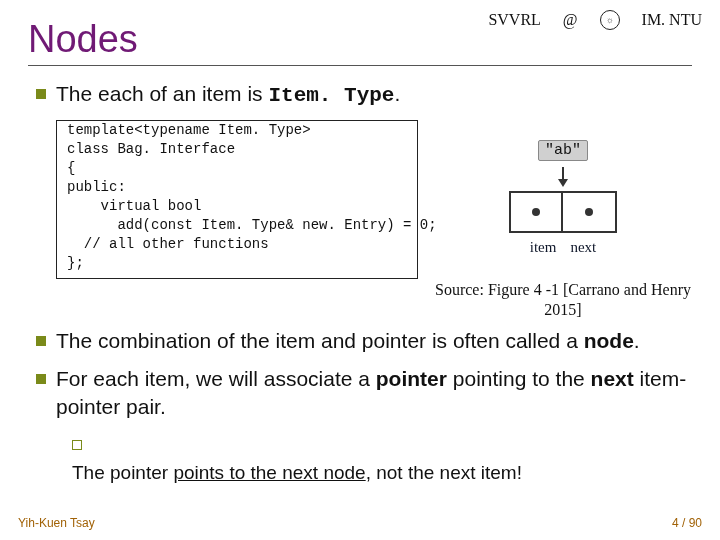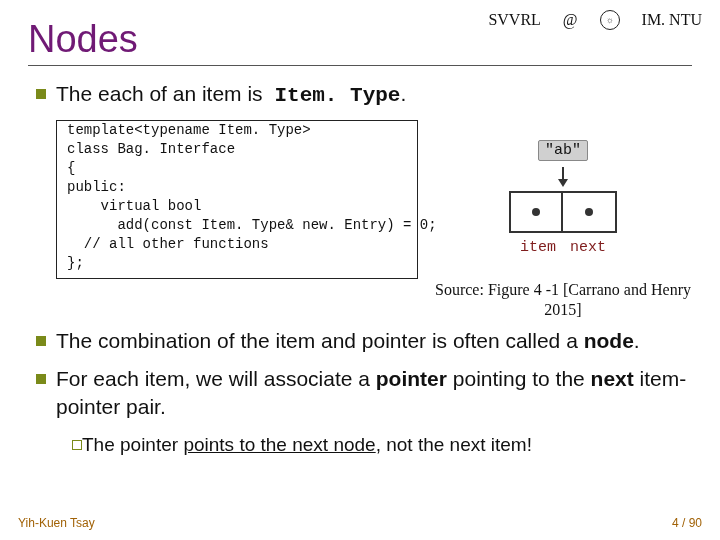--- a/index.html
+++ b/index.html
@@ -70,37 +70,38 @@
   .square-bullet {
     width: 10px;
     height: 10px;
     background: #7a8a1a;
     margin-top: 9px;
     flex: 0 0 auto;
   }
   .sub-bullet-row {
     display: flex;
     align-items: flex-start;
+    gap: 10px;
     margin: 4px 0 0 44px;
     font-family: Tahoma, "Segoe UI", sans-serif;
     font-size: 19px;
     line-height: 1.35;
+    flex-direction: column;
   }
   .sub-square {
     width: 10px;
     height: 10px;
     border: 1px solid #7a8a1a;
     background: #fff;
     margin-top: 8px;
     flex: 0 0 auto;
     box-sizing: border-box;
   }
   .mono {
     font-family: "Courier New", monospace;
-    margin-left: 6px;
   }
   .bold { font-weight: bold; }
   .under { text-decoration: underline; }
   .mid-row {
     display: flex;
     align-items: flex-start;
     gap: 16px;
     margin: 4px 0 8px 28px;
   }
   .code-box {
@@ -149,23 +150,23 @@
     align-items: center;
     justify-content: center;
   }
   .node-cell + .node-cell { border-left: none; }
   .dot {
     width: 8px; height: 8px; background:#333; border-radius:50%;
   }
   .node-names {
     display: flex;
     gap: 14px;
-    font-family: Liberation Mono, monospace;
+    font-family: Liberation Serif, serif;
     font-size: 15px;
-    color: #7f1d1d;
+    color: #0f172a;
     margin-top: 2px;
   }
   .source-line {
     font-family: "Times New Roman", serif;
     font-size: 16px;
     text-align: center;
     line-height: 1.2;
     margin-top: 14px;
   }
   .footer {

